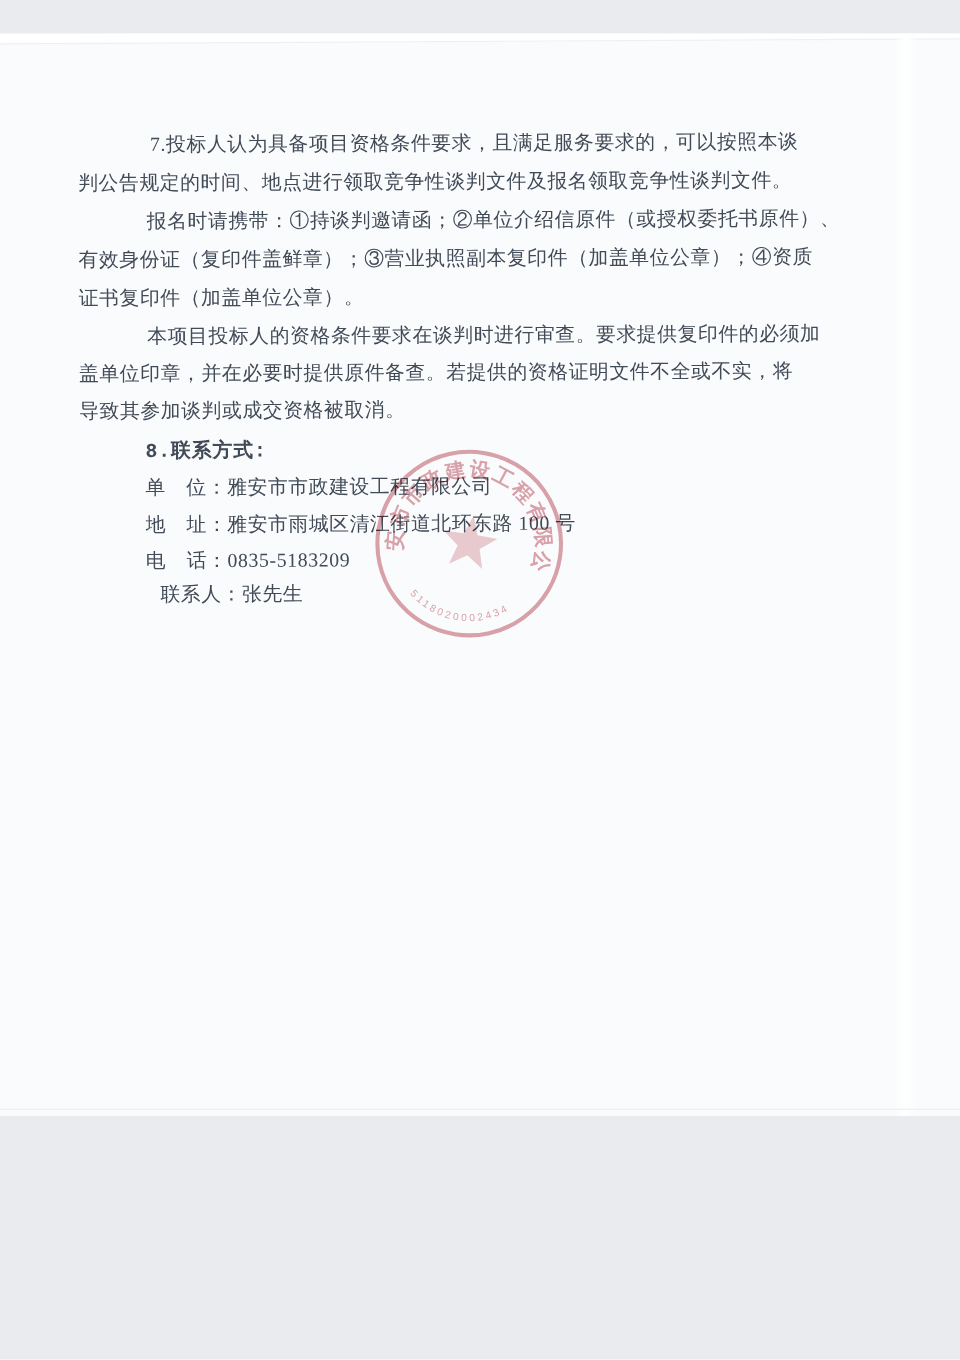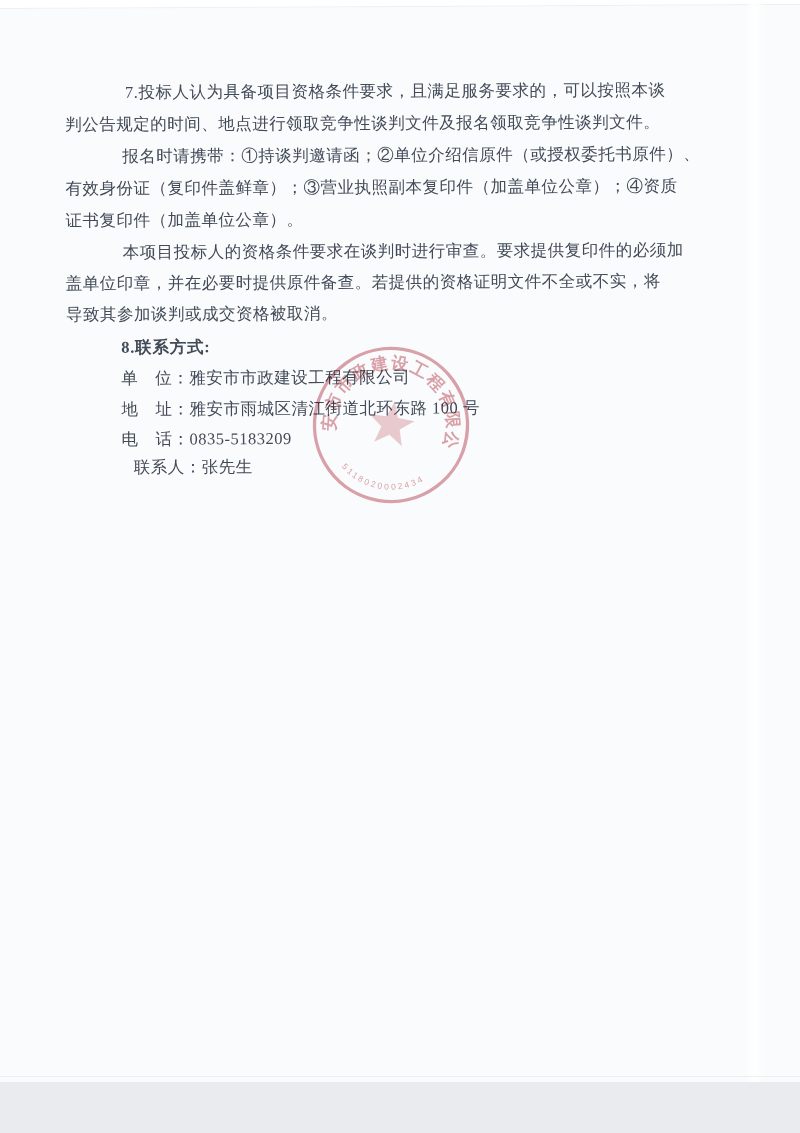--- a/index.html
+++ b/index.html
@@ -3,24 +3,25 @@
 <meta charset="utf-8">
 <style>
   :root{
     --page-bg:#fafbfc;
     --ink:#414a57;
     --seal:#c4606c;
   }
   html,body{margin:0;padding:0;background:#e9ebee;}
   .page{
     position:relative;
-    width:800px;height:1082px;
+    width:800px;height:902px;
     background:var(--page-bg);
     overflow:hidden;
     font-family:"Liberation Serif","DejaVu Serif",serif;
+    margin-top:28px;
   }
   
   .scan-top{
     position:absolute;left:-6px;right:-6px;top:-2px;height:8px;
     background:#ffffff;border-bottom:1px solid #edf0f3;
     transform:rotate(-0.3deg);
   }
   .scan-right{
     position:absolute;top:0;bottom:0;left:746px;width:18px;
     background:linear-gradient(90deg,rgba(255,255,255,0),#ffffff 45%,rgba(250,251,253,.25));
@@ -42,21 +43,21 @@
   .ln0{left:125px;top:82px;}
   .ln1{left:65px; top:114px;}
   .ln2{left:122px;top:146px;}
   .ln3{left:65px; top:178px;}
   .ln4{left:65px; top:210px;}
   .ln5{left:122px;top:242px;}
   .ln6{left:65px; top:273px;}
   .ln7{left:65px; top:304px;}
   .hd{
     left:120px;top:337px;
-    font-family:Liberation Serif, serif;
+    font-family:Liberation Mono, monospace;
     font-weight:bold;font-size:16.5px;letter-spacing:.8px;
   }
   .c0{left:120px;top:368px;}
   .c1{left:120px;top:399px;}
   .c2{left:120px;top:429px;}
   .c3{left:132px;top:457px;}
   
   .seal{
     position:absolute;left:306px;top:340px;width:170px;height:170px;
     transform:rotate(9deg);

